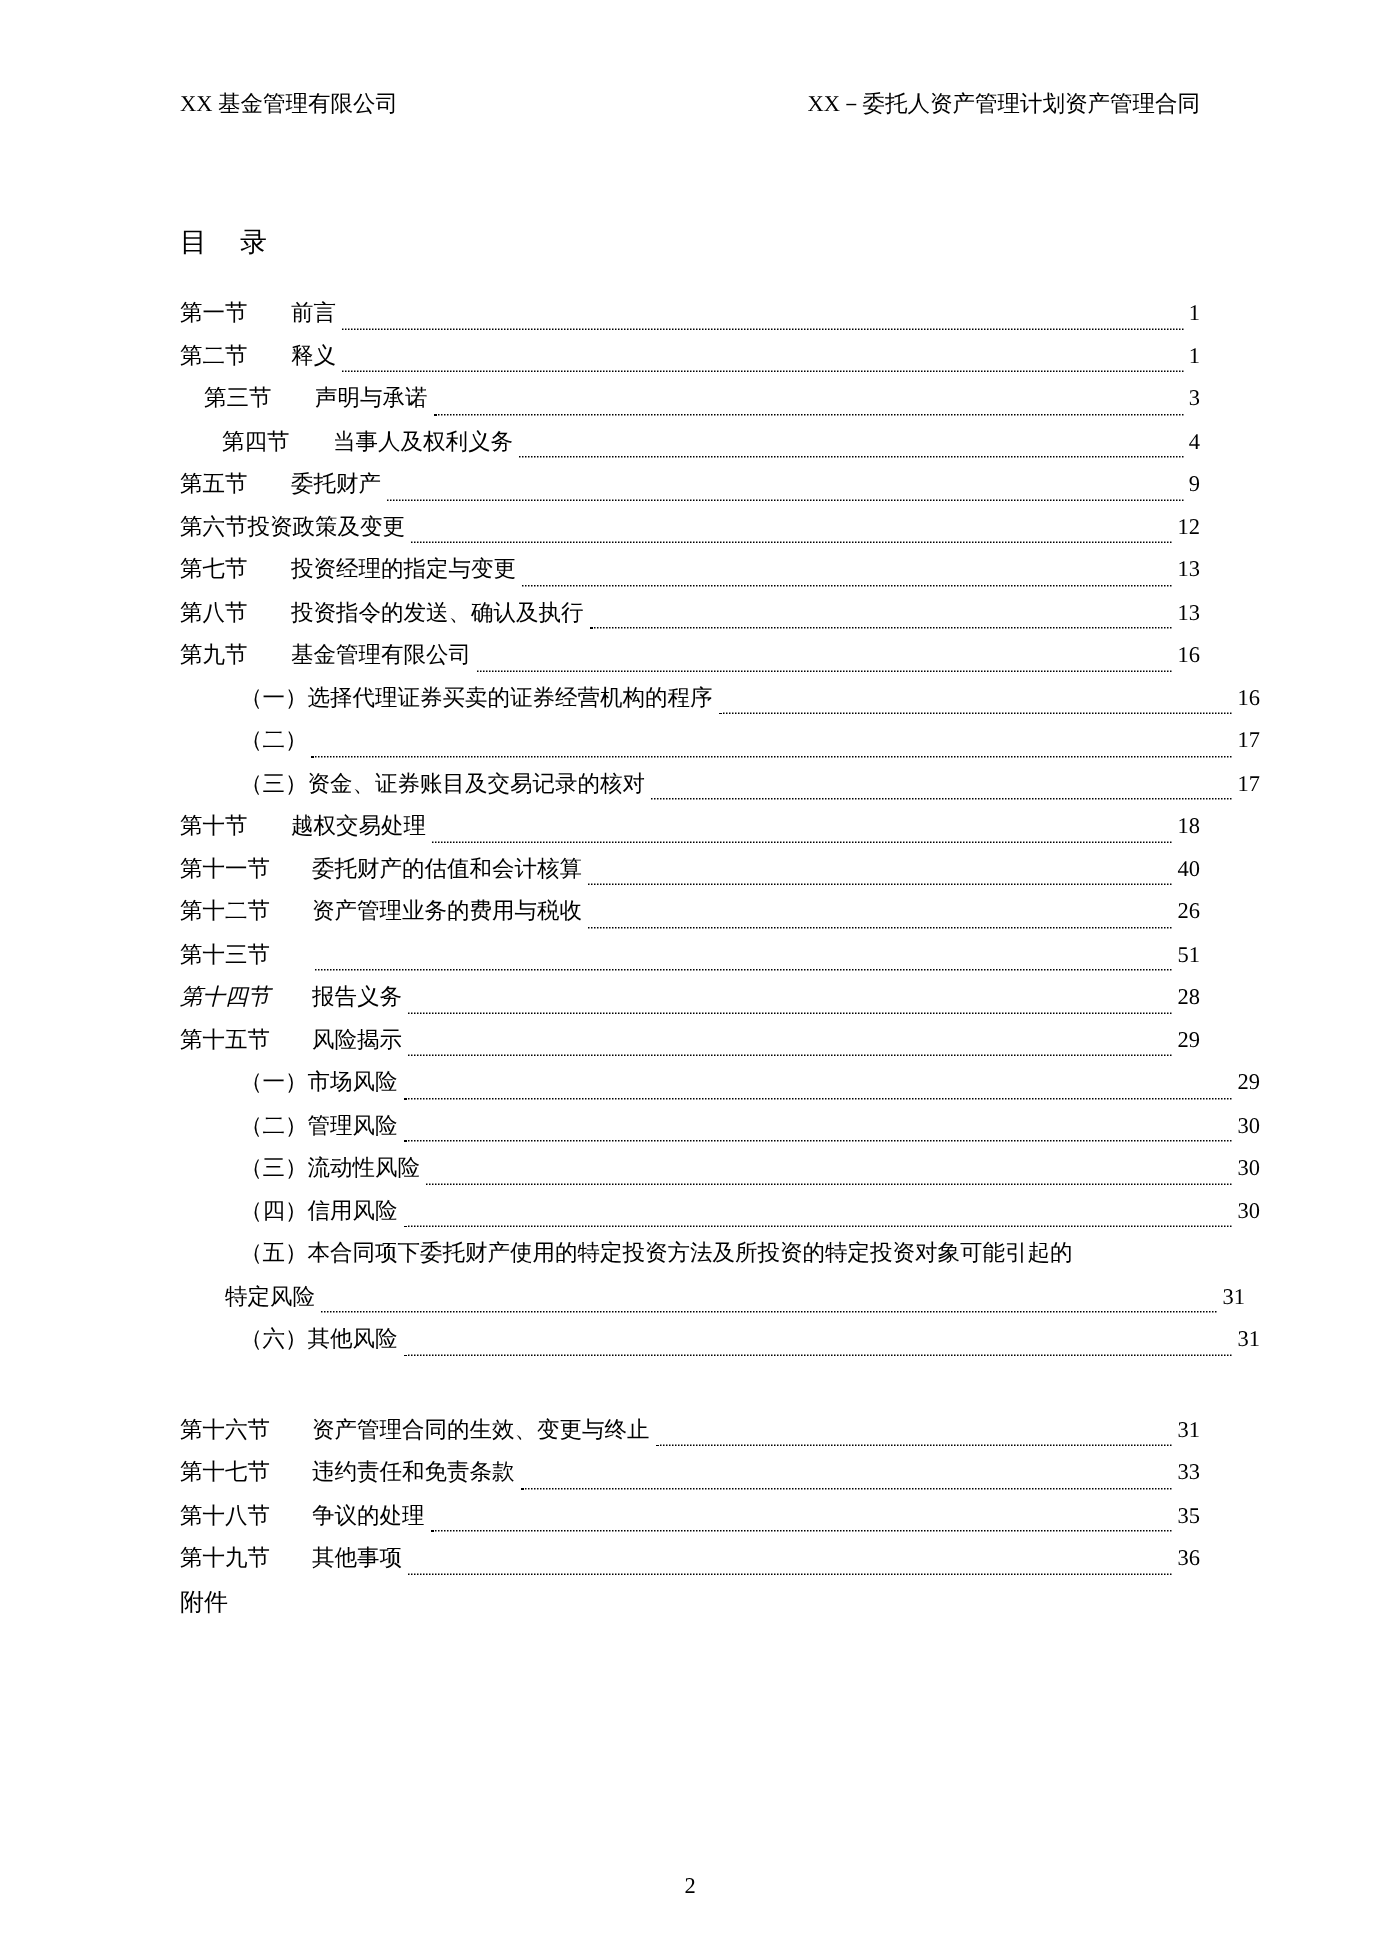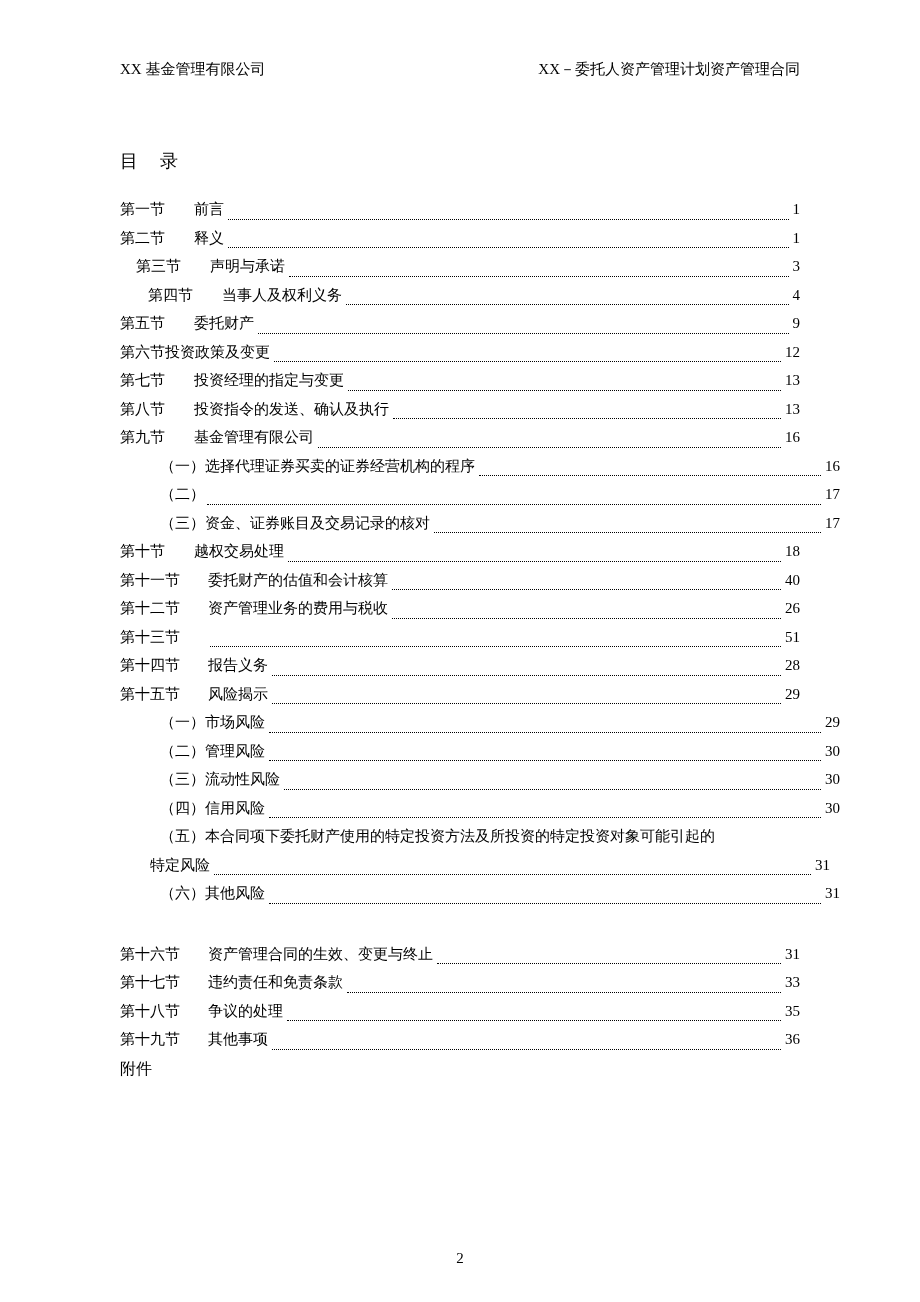--- a/index.html
+++ b/index.html
@@ -177,21 +177,21 @@
         <span class="toc-title">资产管理业务的费用与税收</span>
         <span class="toc-dots"></span>
         <span class="toc-page">26</span>
       </div>
       <div class="toc-row">
         <span class="toc-label" style="min-width: 78px;">第十三节</span>
         <span class="toc-dots"></span>
         <span class="toc-page">51</span>
       </div>
       <div class="toc-row">
-        <span class="toc-label" style="min-width: 78px;">第十四节</span>
+        <span class="toc-label" style="min-width: 78px; font-style: italic;">第十四节</span>
         <span class="toc-title">报告义务</span>
         <span class="toc-dots"></span>
         <span class="toc-page">28</span>
       </div>
       <div class="toc-row">
         <span class="toc-label" style="min-width: 78px;">第十五节</span>
         <span class="toc-title">风险揭示</span>
         <span class="toc-dots"></span>
         <span class="toc-page">29</span>
       </div>

